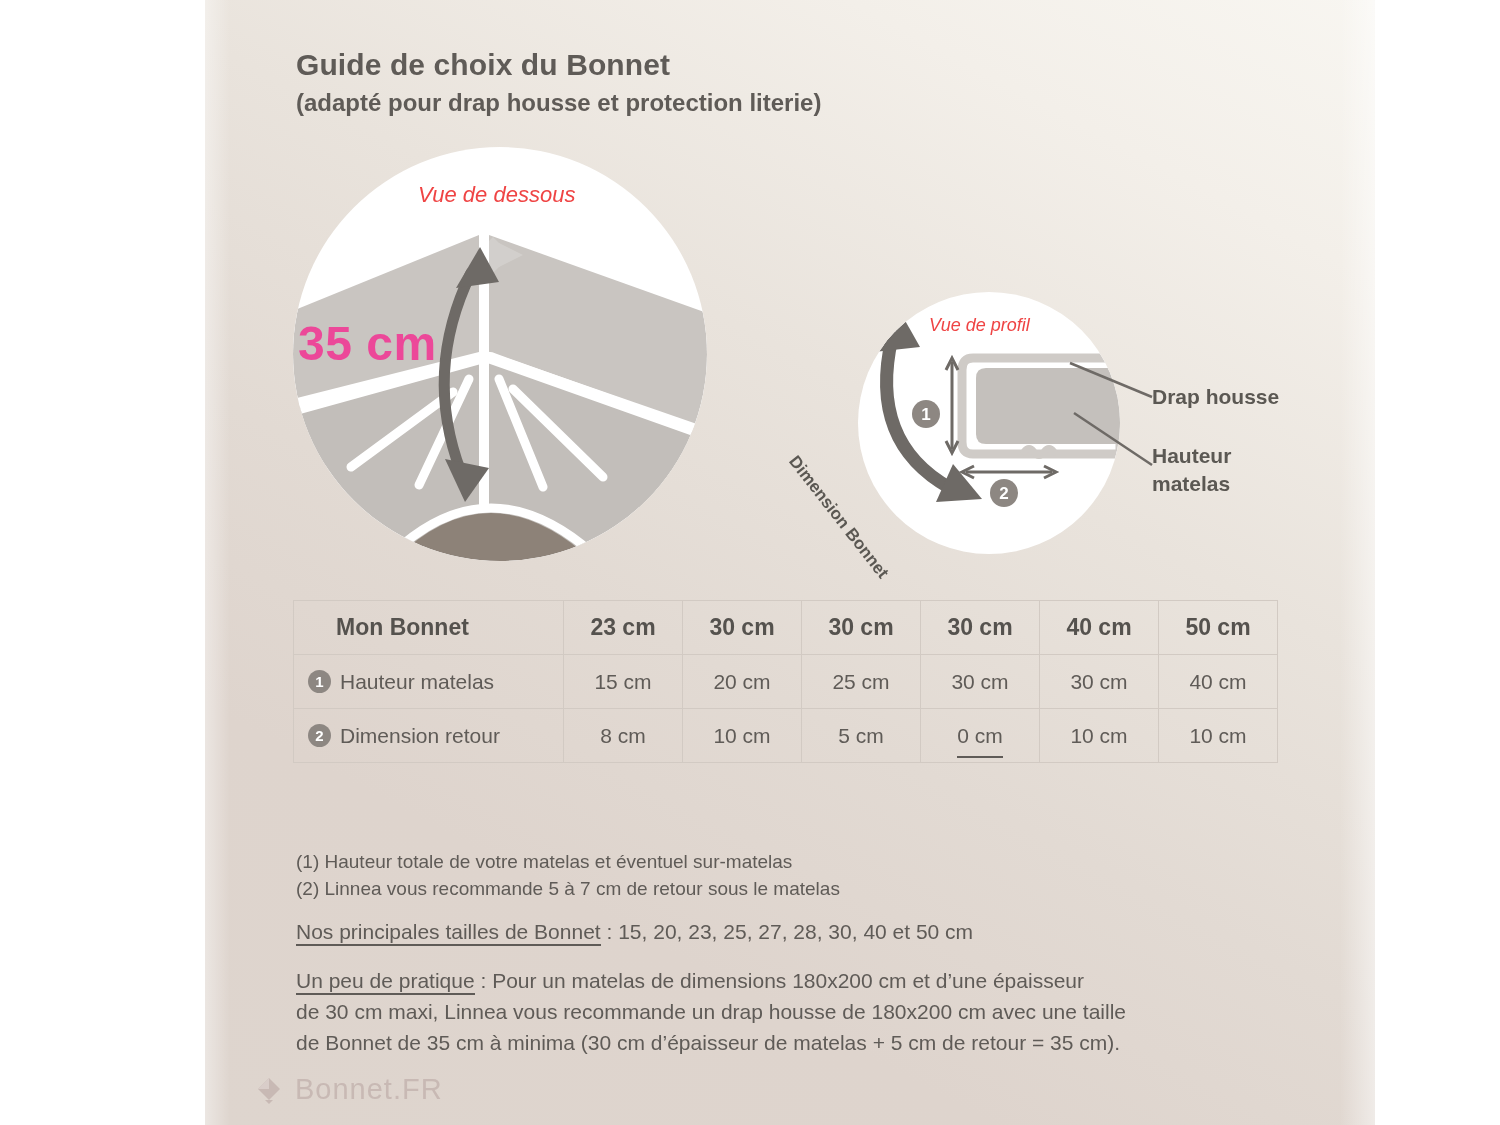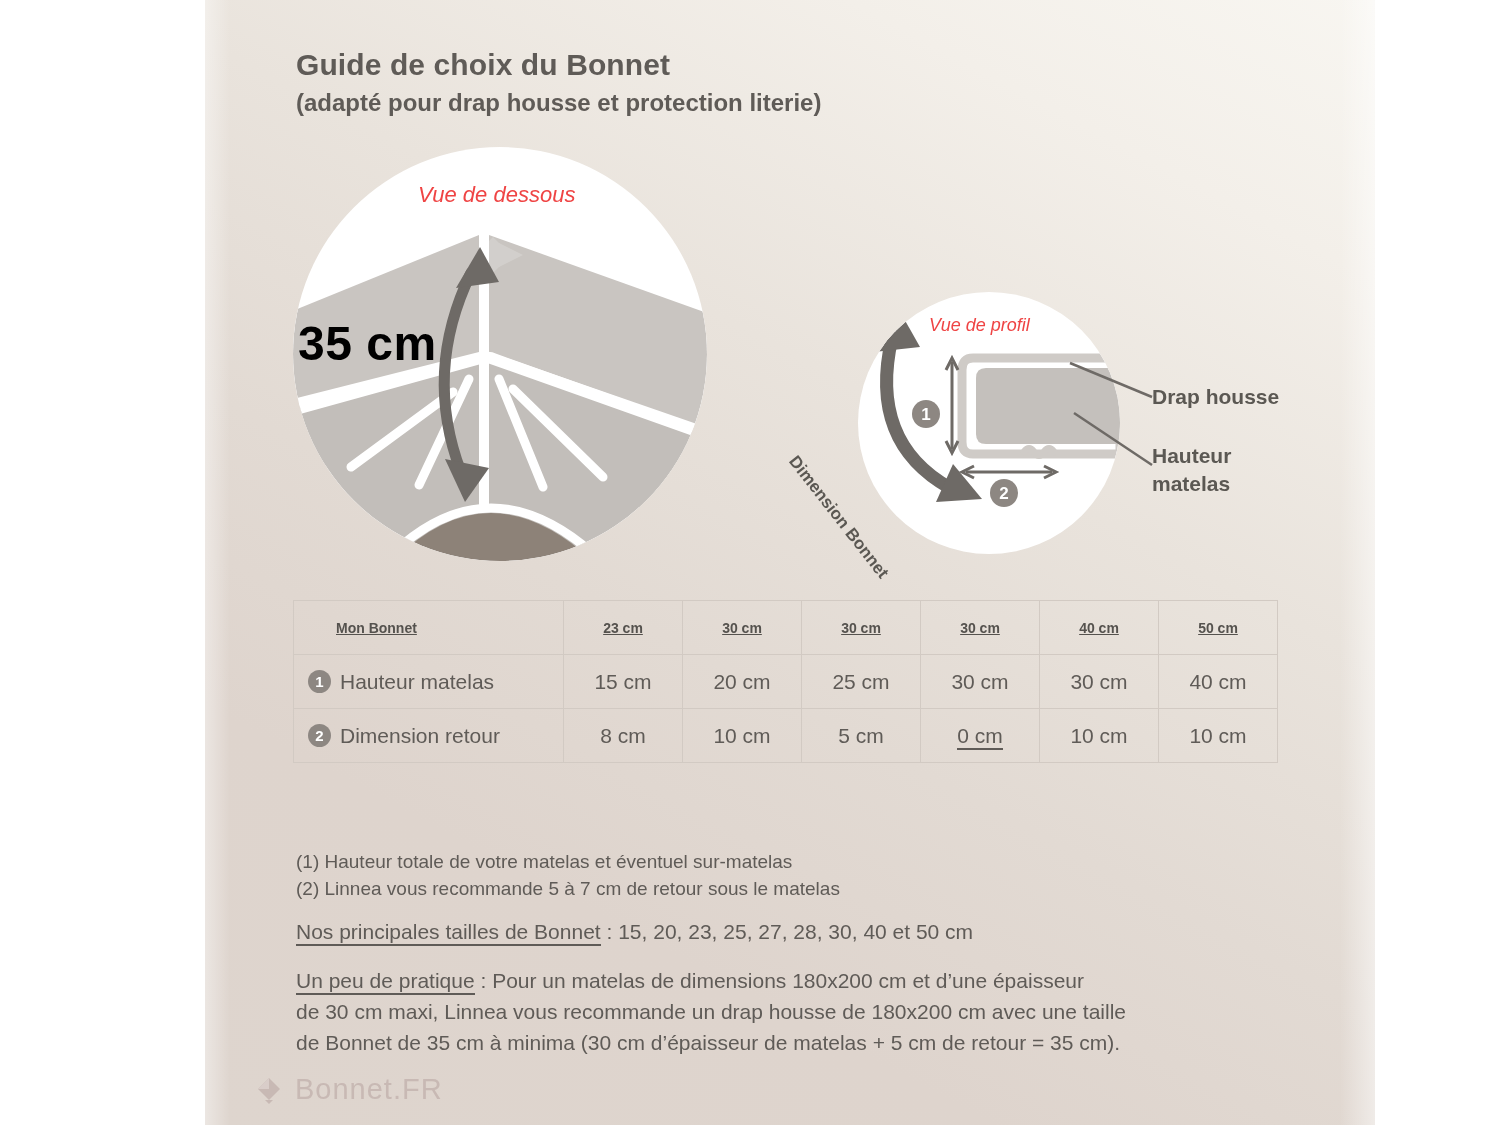--- a/index.html
+++ b/index.html
@@ -47,21 +47,21 @@
   #circle-right{left:818px;top:292px;width:262px;height:262px;overflow:hidden;}
 
   .vue-label{
     position:absolute;font-style:italic;font-size:21px;color:#ef4444;white-space:nowrap;
   }
   #vue-dessous{left:378px;top:182px;font-size:22px;}
   #vue-profil{left:889px;top:315px;font-size:18px;}
 
   .big-measure{
     position:absolute;left:258px;top:316px;
-    font-size:48px;font-weight:bold;color:#000000;letter-spacing:.5px;
+    font-size:48px;font-weight:bold;color:#ec4899;letter-spacing:.5px;
   }
 
   
   .callout{
     position:absolute;font-size:21px;font-weight:bold;color:#5b5853;line-height:28px;
   }
   #callout-drap{left:1112px;top:383px;}
   #callout-haut{left:1112px;top:442px;}
 
   .dim-bonnet-text{
@@ -85,23 +85,23 @@
   table col.c0{width:270px;}
   table col.cx{width:119px;}
   td{
     border:1px solid #d2cac3;
     height:53px;
     text-align:center;
     font-size:21px;color:#5f5b57;
     padding:0 4px;
   }
   td.rowlabel{text-align:left;padding-left:14px;font-size:21px;}
-  tr.head td{font-weight:bold;font-size:14px;color:#55524e;text-decoration:underline;}
+  tr.head td{font-weight:bold;font-size:23px;color:#55524e;}
   tr.head td.rowlabel{padding-left:42px;}
-  td.u span.ul{border-bottom:2px solid #5f5b57;padding-bottom:1px;}
+  td.u span.ul{border-bottom:2px solid #5f5b57;padding-bottom:9px;}
   td.bad{background:#c3bfbb;}
   .lbl-with-badge{display:flex;align-items:center;gap:9px;}
 
   
   .note{
     position:absolute;left:256px;font-size:19px;color:#5f5b57;line-height:27px;white-space:nowrap;
   }
   #note1{top:848px;}
   #note2{top:875px;}
   #sizes{top:918px;font-size:21px;}

